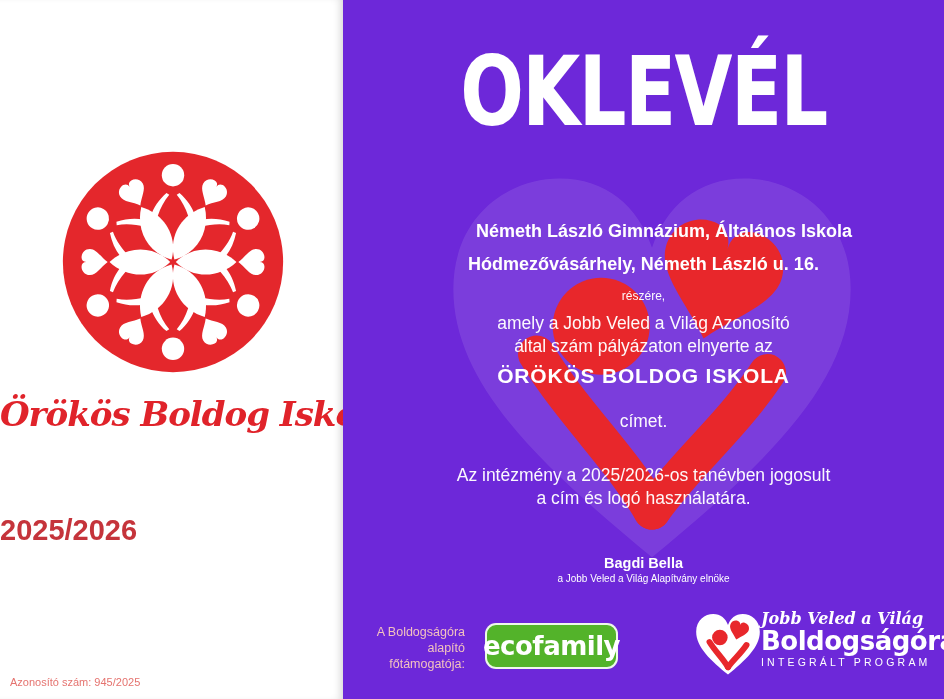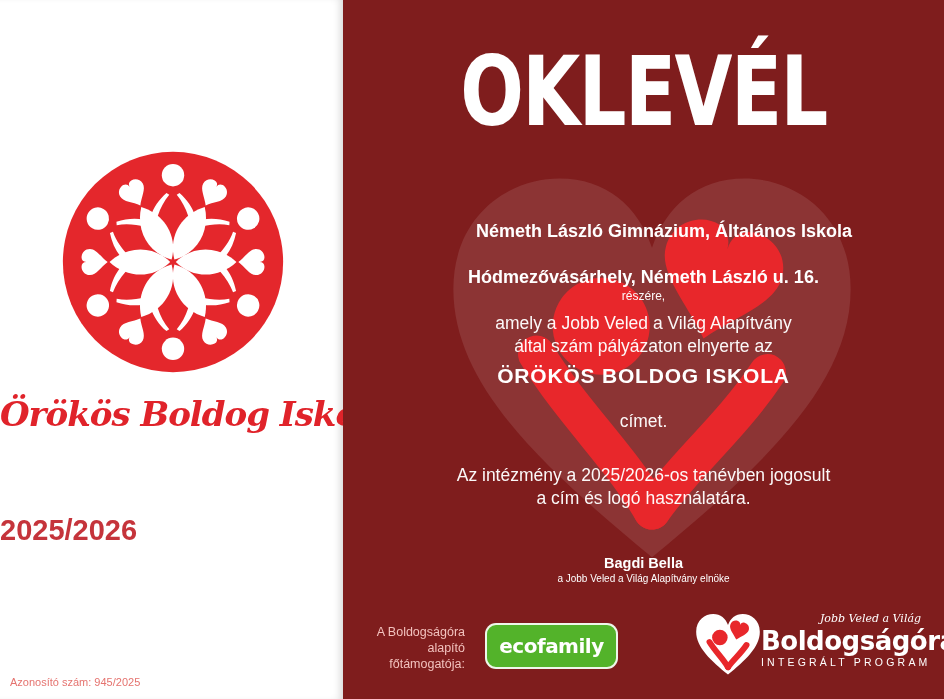--- a/index.html
+++ b/index.html
@@ -25,61 +25,61 @@
     position:absolute; top:514px; left:0; width:100%;
     color:#c5343b; font-weight:600; font-size:29px;
   }
   .id-number {
     position:absolute; left:10px; top:676px;
     color:#e5736f; font-size:11px;
   }
 
   
   .right-panel {
-    position:relative; width:601px; height:699px; background:#7f1d1d;
+    position:relative; width:601px; height:699px; background:#6d28d9;
     flex:1 1 auto; overflow:hidden; color:#fff;
   }
   .watermark { position:absolute; left:78px; top:160px; width:462px; height:425px; pointer-events:none; }
 
   .cert-title {
     position:absolute; top:42px; left:0; width:100%; text-align:center;
     font-family:"DejaVu Sans", sans-serif; font-weight:bold; font-size:96px;
     letter-spacing:-2px; line-height:1.05; white-space:nowrap;
     transform:scaleX(0.78); transform-origin:50% 50%;
   }
   .txt { position:absolute; left:0; width:100%; text-align:center; }
   .school-name     { top:221px; font-size:18px; font-weight:bold;padding-left:41px; }
-  .school-address  { top:254px; font-size:18px; font-weight:bold;margin-top:13px; }
+  .school-address  { top:254px; font-size:18px; font-weight:bold; }
   .recipient-line  { top:289px; font-size:12px; color:rgba(255,255,255,0.97); }
   .body-lines      { top:312px; font-size:17.5px; line-height:23px; color:rgba(255,255,255,0.97); }
   .award-title     { top:364px; font-size:21px; font-weight:bold; letter-spacing:0.8px; }
   .award-suffix    { top:411px; font-size:17.5px; color:rgba(255,255,255,0.97); }
   .validity-lines  { top:432px; font-size:17.5px; line-height:23px; color:rgba(255,255,255,0.97);margin-top:32px; }
   .signature-name  { top:555px; font-size:14.5px; font-weight:600; }
   .signature-role  { top:573px; font-size:10px; }
 
   
   .sponsor-label {
     position:absolute; left:26px; top:624px; width:96px;
     text-align:right; font-size:12.5px; line-height:16px; color:#f3c3bf;
   }
   .ecofamily-badge {
     position:absolute; left:142px; top:623px; width:133px; height:46px;
     background:#53b32a; border:2px solid rgba(255,255,255,0.9); border-radius:11px;
     display:flex; align-items:center; justify-content:center;
   }
   .ecofamily-badge span {
-    color:#fff; font-weight:bold; font-size:20px; letter-spacing:-0.5px;
+    color:#fff; font-weight:bold; font-size:26px; letter-spacing:-0.5px;
     font-family:"DejaVu Sans", sans-serif;
   }
   .program-logo { position:absolute; left:348px; top:609px; width:74px; height:72px; }
   .program-text { position:absolute; left:418px; top:612px; width:160px; text-align:right; }
   .program-script {
-    font-family:"DejaVu Serif", serif; font-style:italic; font-weight:normal;
-    font-size:11px; line-height:14px; white-space:nowrap;
+    font-family:"DejaVu Serif", serif; font-style:italic; font-weight:bold;
+    font-size:16px; line-height:14px; white-space:nowrap;
   }
   .program-name {
     font-family:"DejaVu Sans", sans-serif; font-weight:bold; font-size:26px;
     line-height:30px; letter-spacing:-0.5px; white-space:nowrap;
   }
   .program-subtitle { font-size:10.5px; letter-spacing:3.2px; white-space:nowrap; }
 </style>
 </head>
 <body>
 
@@ -166,21 +166,21 @@
       <path d="M75,46 C67,58 57,66 50,76" stroke="#e8272b" stroke-width="8" fill="none" stroke-linecap="round"></path>
     </svg>
 
     <h1 class="cert-title">OKLEVÉL</h1>
 
     <div class="txt school-name">Németh László Gimnázium, Általános Iskola</div>
     <div class="txt school-address">Hódmezővásárhely, Németh László u. 16.</div>
     <div class="txt recipient-line">részére,</div>
 
     <div class="txt body-lines">
-      <div>amely a Jobb Veled a Világ Alapítvány</div>
+      <div>amely a Jobb Veled a Világ Azonosító</div>
       <div>által szám pályázaton elnyerte az</div>
     </div>
 
     <div class="txt award-title">ÖRÖKÖS BOLDOG ISKOLA</div>
     <div class="txt award-suffix">címet.</div>
 
     <div class="txt validity-lines">
       <div>Az intézmény a 2025/2026-os tanévben jogosult</div>
       <div>a cím és logó használatára.</div>
     </div>

